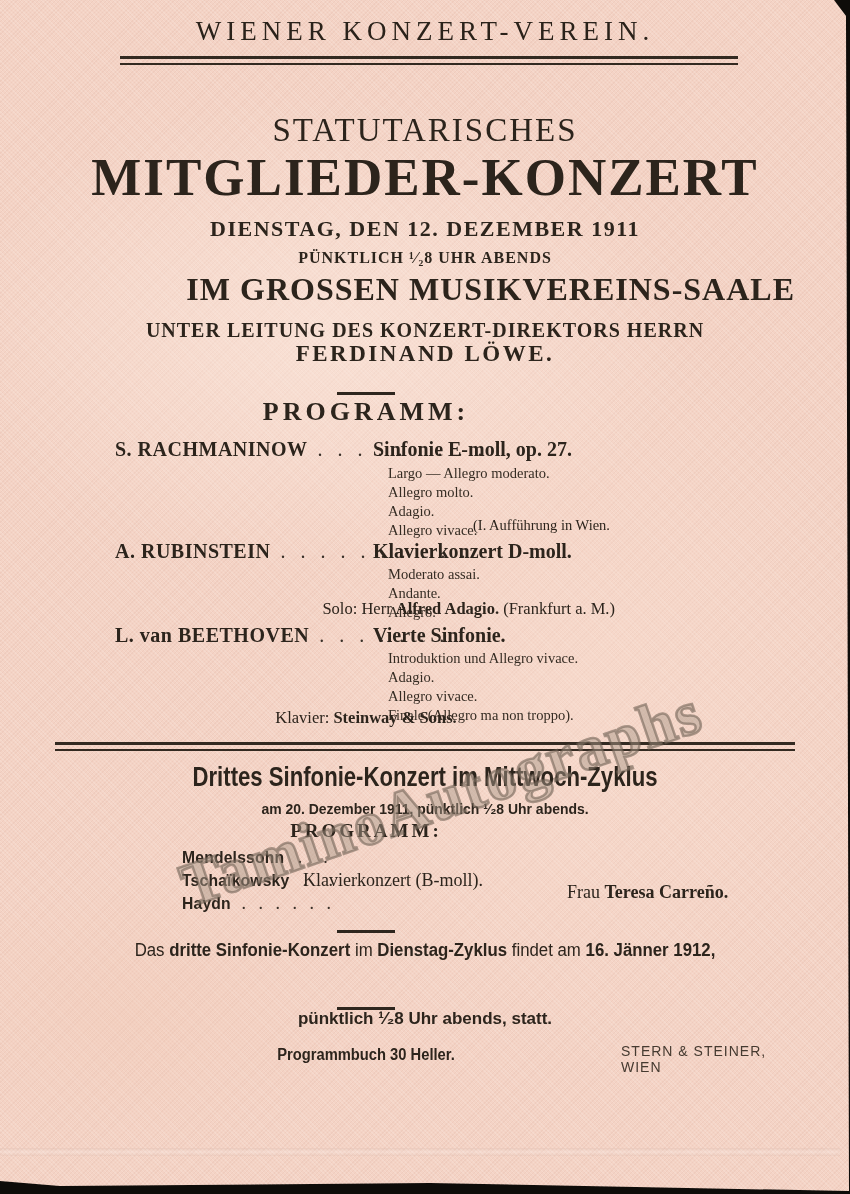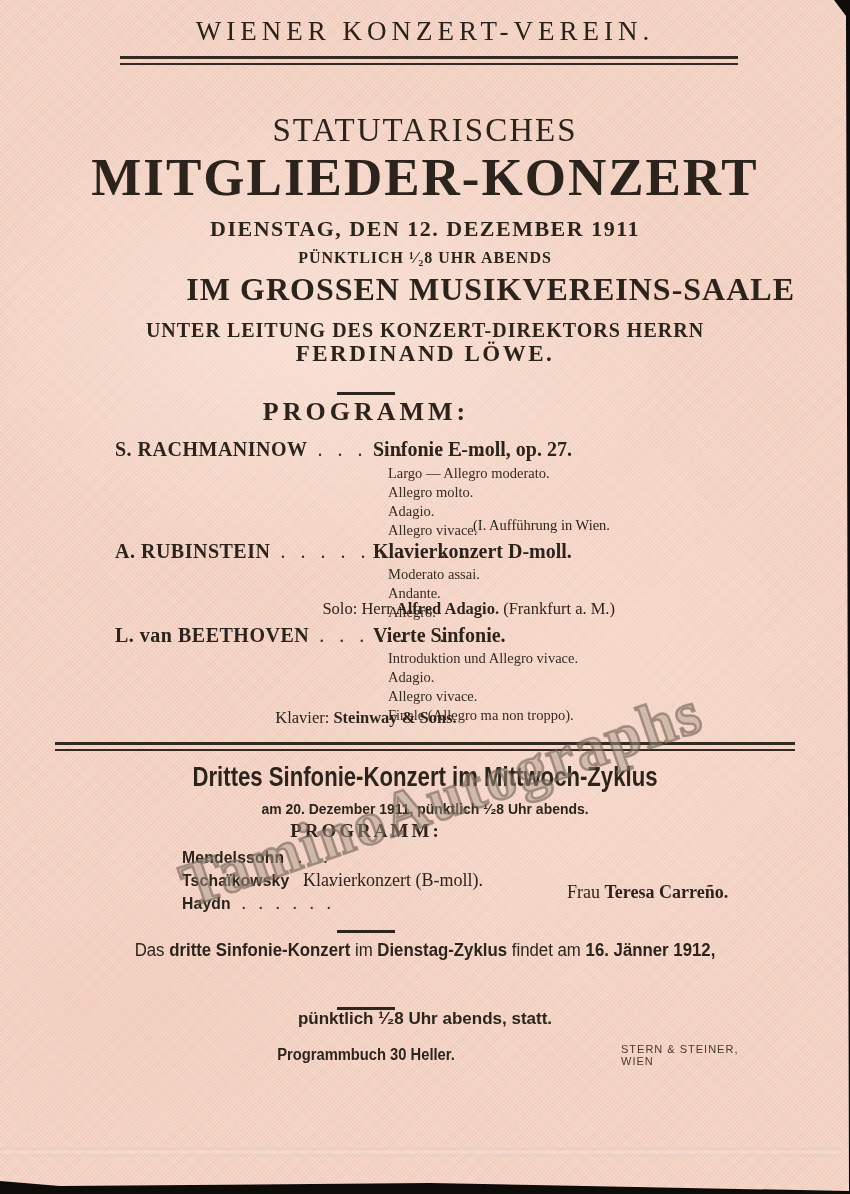--- a/index.html
+++ b/index.html
@@ -64,21 +64,21 @@
   .mini-row .frau{position:absolute;left:512px;top:0;font-size:18px;margin-top:12px;}
   .mini1{top:847px;}.mini2{top:870px;}.mini3{top:893px;}
   .rs1{top:381px;}.rs2{top:919px;}.rs3{top:996px;}
   .notice1{top:940px;font-size:17.5px;transform:scaleX(0.96);transform-origin:50% 0;white-space:nowrap;}
   .notice1 .b{font-weight:700;}
   .notice2{top:963px;font-size:17px;font-weight:700;margin-top:46px;}
   .free-line{top:1008px;display:flex;align-items:center;justify-content:center;gap:14px;left:8px;}
   .free-line .txt{font-family:"Liberation Sans", sans-serif;font-size:28px;font-weight:800;transform:scaleX(0.88);transform-origin:50% 50%;white-space:nowrap;}
   .eq{display:inline-block;width:60px;height:9px;border-top:3px solid #2e261e;border-bottom:3px solid #2e261e;box-sizing:border-box;}
   .progbuch{top:1046px;font-size:16px;font-weight:700;transform:scaleX(0.92);transform-origin:50% 0;}
-  .printer{position:absolute;left:566px;top:1043px;width:150px;text-align:left;font-family:"Liberation Sans", sans-serif;font-size:11px;letter-spacing:1px;color:#453a30;}
+  .printer{position:absolute;left:566px;top:1043px;width:150px;text-align:left;font-family:"Liberation Sans", sans-serif;font-size:14px;letter-spacing:1px;color:#453a30;}
   .watermark{
     position:absolute;left:183px;top:852px;
     transform:rotate(-19deg);transform-origin:0 50%;
     font-family:"Liberation Serif", serif;font-weight:700;font-style:normal;
     font-size:62px;letter-spacing:2px;white-space:nowrap;
     color:rgba(208,192,176,0.30);
     -webkit-text-stroke:2.5px rgba(108,93,80,0.55);
     text-shadow:0 0 1px rgba(108,93,80,0.25);
     z-index:6;
   }

